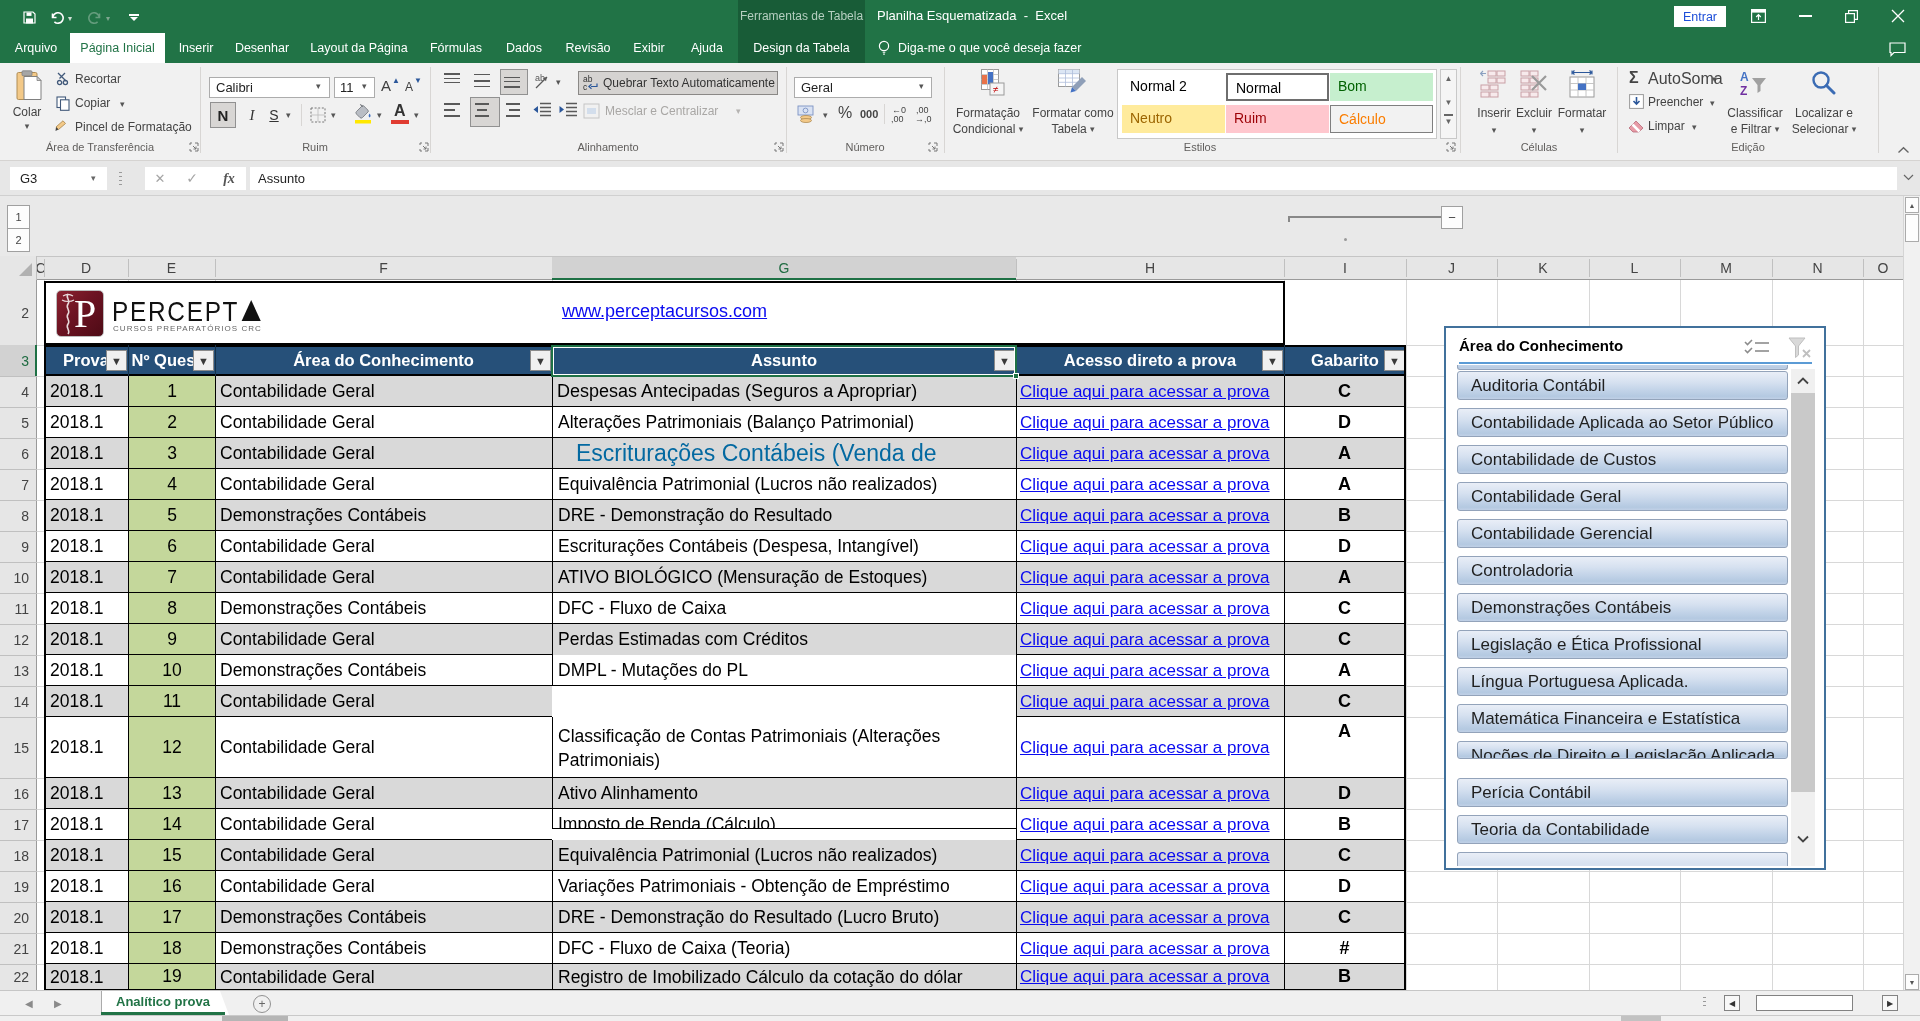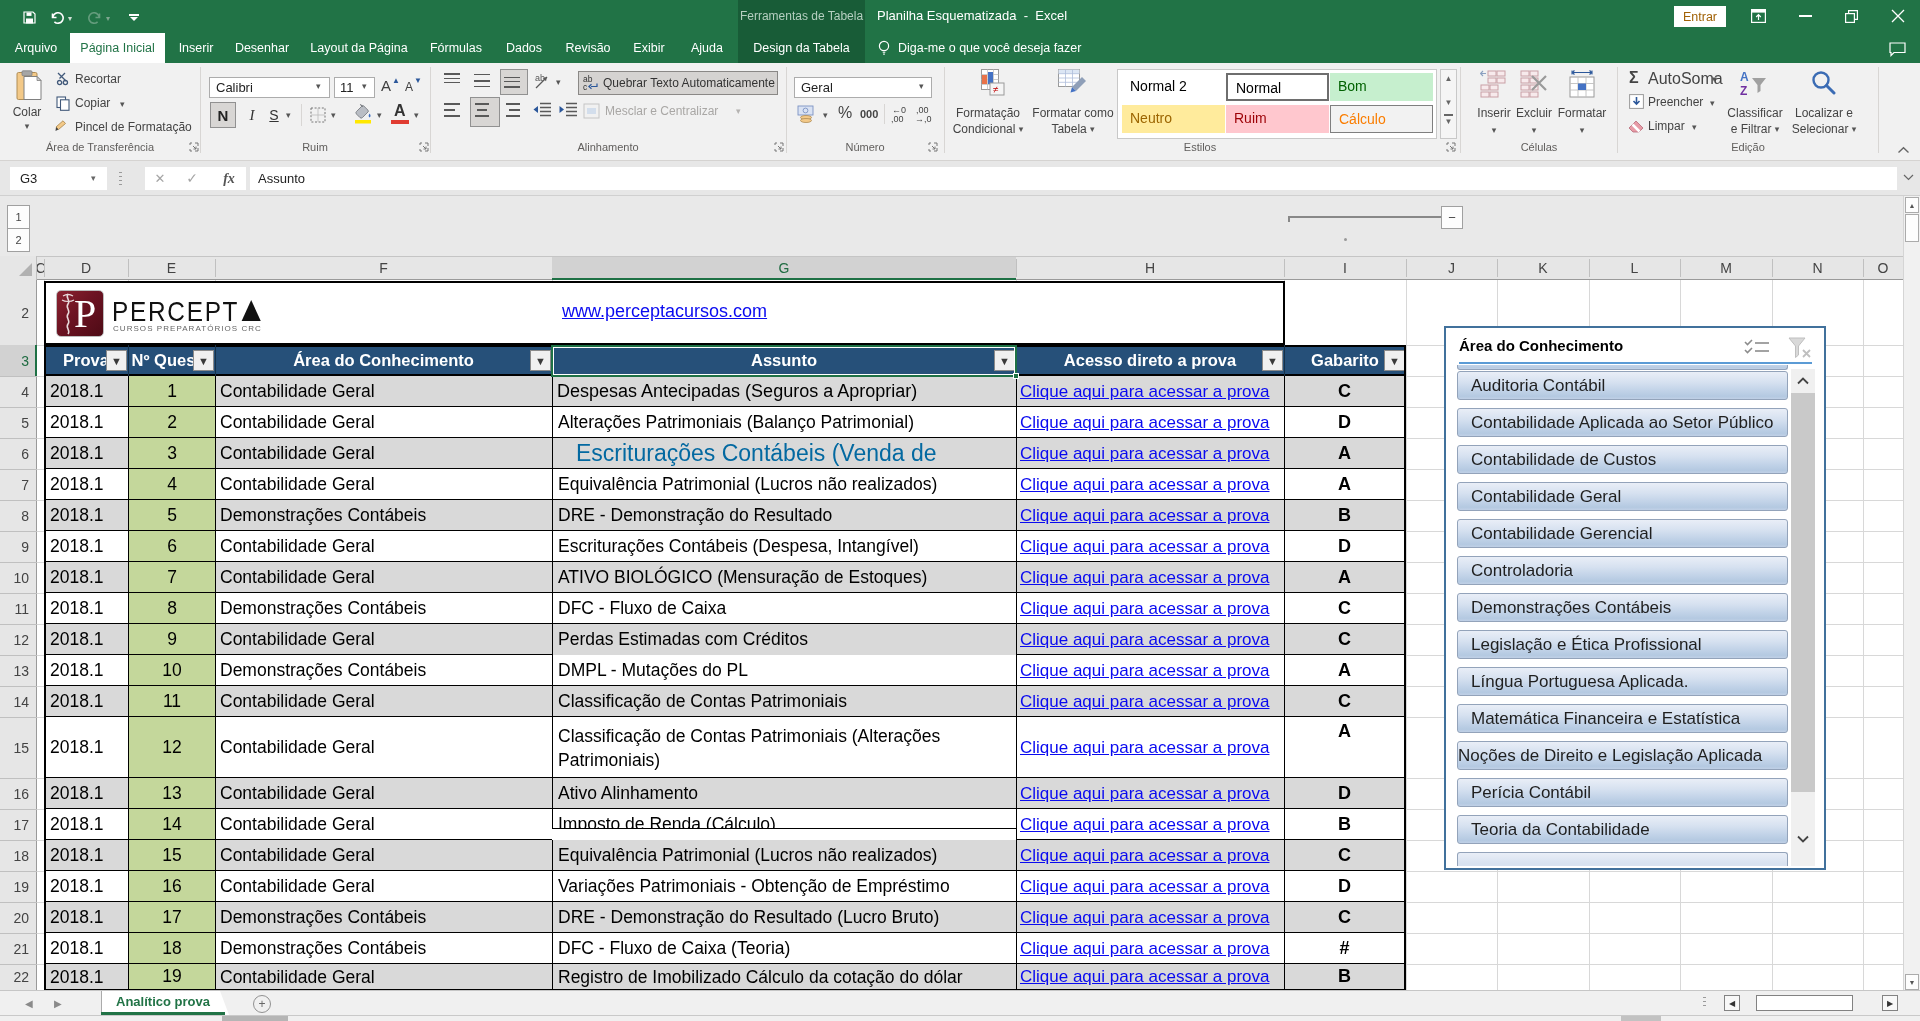--- a/index.html
+++ b/index.html
@@ -27,21 +27,21 @@
 <path d="M12.5 1.5 v4 h-4" fill="none" stroke="#9dbfab" stroke-width="1.6"></path>
 <path d="M12.2 5.2 a5.2 5.2 0 1 0 -1.6 4.6" fill="none" stroke="#9dbfab" stroke-width="1.6"></path>
 </svg>
 <div class="abs" style="left:106px;top:14px;width:8px;height:8px;color:#7ea68f;font-size:8px">▾</div>
 <div class="abs" style="left:128px;top:12px;width:12px;height:12px">
 <div style="width:10px;height:2px;background:#fff;margin:2px auto 1px"></div>
 <div style="margin:0 auto;width:0;height:0;border-left:4px solid transparent;border-right:4px solid transparent;border-top:4px solid #fff"></div>
 </div>
 <div class="abs ct" style="left:738px;top:0;width:127px;height:31px;color:#b5cfc0;font-size:12px">Ferramentas de Tabela</div>
 <div class="abs" style="left:877px;top:0;height:32px;line-height:32px;color:#fff;font-size:13px">Planilha Esquematizada&nbsp;&nbsp;-&nbsp;&nbsp;Excel</div>
-<div class="abs ct" style="left:1674px;top:6px;width:52px;height:21px;background:#fff;color:#a16207;font-size:12.5px">Entrar</div>
+<div class="abs ct" style="left:1674px;top:6px;width:52px;height:21px;background:#fff;color:#1d4ed8;font-size:12.5px">Entrar</div>
 <svg class="abs" style="left:1751px;top:9px" width="15" height="14" viewBox="0 0 15 14">
 <rect x="0.6" y="0.6" width="13.8" height="12.8" fill="none" stroke="#fff" stroke-width="1.2"></rect>
 <rect x="0.6" y="0.6" width="13.8" height="3" fill="#fff"></rect>
 <path d="M7.5 11 V6 M5.2 8 l2.3-2.3 L9.8 8" fill="none" stroke="#fff" stroke-width="1.2"></path>
 </svg>
 <div class="abs" style="left:1799px;top:15px;width:13px;height:1.6px;background:#fff"></div>
 <svg class="abs" style="left:1845px;top:10px" width="13" height="13" viewBox="0 0 13 13">
 <rect x="0.6" y="3.6" width="8.8" height="8.8" fill="none" stroke="#fff" stroke-width="1.2"></rect>
 <path d="M3.6 3.4 V0.6 h8.8 v8.8 h-2.8" fill="none" stroke="#fff" stroke-width="1.2"></path>
 </svg>
@@ -654,23 +654,20 @@
       <div style="margin-left:3px;line-height:31px;font-size:17px;color:#0a0af0;text-decoration:underline">Clique aqui para acessar a prova</div>
     </div>
 <div class="abs ct" style="left:1284px;top:655px;width:122px;height:31px;background:#fff;border-bottom:1px solid #000;border-left:1px solid #000;border-right:2px solid #000;font-size:18px;font-weight:bold;color:#000;">A</div>
 <div class="abs" style="left:44px;top:686px;width:84px;height:31px;background:#d9d9d9;border-bottom:1px solid #000;border-left:2px solid #000;overflow:hidden">
       <div style="margin-left:4px;line-height:31px;font-size:17.5px;color:#000">2018.1</div>
     </div>
 <div class="abs ct" style="left:128px;top:686px;width:87px;height:31px;background:#c4d79b;border-bottom:1px solid #000;border-left:1px solid #000;font-size:17.5px;color:#000">11</div>
 <div class="abs" style="left:215px;top:686px;width:337px;height:31px;background:#d9d9d9;border-bottom:1px solid #000;border-left:1px solid #000;overflow:hidden">
       <div style="margin-left:4px;line-height:31px;font-size:17.5px;color:#000">Contabilidade Geral</div>
     </div>
-<div class="abs" style="left:552px;top:686px;width:464px;height:31px;background:#d9d9d9;border-bottom:1px solid #000;border-left:1px solid #000;overflow:hidden">
-      <div style="margin-left:5px;line-height:31px;font-size:17.5px;color:#000">Classificação de Contas Patrimoniais</div>
-    </div>
 <div class="abs" style="left:1016px;top:686px;width:268px;height:31px;background:#d9d9d9;border-bottom:1px solid #000;border-left:1px solid #000;overflow:hidden">
       <div style="margin-left:3px;line-height:31px;font-size:17px;color:#0a0af0;text-decoration:underline">Clique aqui para acessar a prova</div>
     </div>
 <div class="abs ct" style="left:1284px;top:686px;width:122px;height:31px;background:#d9d9d9;border-bottom:1px solid #000;border-left:1px solid #000;border-right:2px solid #000;font-size:18px;font-weight:bold;color:#000;">C</div>
 <div class="abs" style="left:44px;top:717px;width:84px;height:61px;background:#fff;border-bottom:1px solid #000;border-left:2px solid #000;overflow:hidden">
       <div style="margin-left:4px;line-height:61px;font-size:17.5px;color:#000">2018.1</div>
     </div>
 <div class="abs ct" style="left:128px;top:717px;width:87px;height:61px;background:#c4d79b;border-bottom:1px solid #000;border-left:1px solid #000;font-size:17.5px;color:#000">12</div>
 <div class="abs" style="left:215px;top:717px;width:337px;height:61px;background:#fff;border-bottom:1px solid #000;border-left:1px solid #000;overflow:hidden">
       <div style="margin-left:4px;line-height:61px;font-size:17.5px;color:#000">Contabilidade Geral</div>
@@ -811,21 +808,21 @@
 <div class="abs" style="left:1457px;top:371px;width:331px;height:29px;background:linear-gradient(180deg,#e9eef7 0%,#d6e1f0 38%,#c2d3e8 68%,#b4c9e1 90%,#c0d0e6 100%);border:1px solid #93a3ba;border-radius:3px;line-height:27px;padding-left:13px;font-size:17px;color:#1f1f1f;white-space:nowrap;overflow:hidden">Auditoria Contábil</div>
 <div class="abs" style="left:1457px;top:408px;width:331px;height:29px;background:linear-gradient(180deg,#e9eef7 0%,#d6e1f0 38%,#c2d3e8 68%,#b4c9e1 90%,#c0d0e6 100%);border:1px solid #93a3ba;border-radius:3px;line-height:27px;padding-left:13px;font-size:17px;color:#1f1f1f;white-space:nowrap;overflow:hidden">Contabilidade Aplicada ao Setor Público</div>
 <div class="abs" style="left:1457px;top:445px;width:331px;height:29px;background:linear-gradient(180deg,#e9eef7 0%,#d6e1f0 38%,#c2d3e8 68%,#b4c9e1 90%,#c0d0e6 100%);border:1px solid #93a3ba;border-radius:3px;line-height:27px;padding-left:13px;font-size:17px;color:#1f1f1f;white-space:nowrap;overflow:hidden">Contabilidade de Custos</div>
 <div class="abs" style="left:1457px;top:482px;width:331px;height:29px;background:linear-gradient(180deg,#e9eef7 0%,#d6e1f0 38%,#c2d3e8 68%,#b4c9e1 90%,#c0d0e6 100%);border:1px solid #93a3ba;border-radius:3px;line-height:27px;padding-left:13px;font-size:17px;color:#1f1f1f;white-space:nowrap;overflow:hidden">Contabilidade Geral</div>
 <div class="abs" style="left:1457px;top:519px;width:331px;height:29px;background:linear-gradient(180deg,#e9eef7 0%,#d6e1f0 38%,#c2d3e8 68%,#b4c9e1 90%,#c0d0e6 100%);border:1px solid #93a3ba;border-radius:3px;line-height:27px;padding-left:13px;font-size:17px;color:#1f1f1f;white-space:nowrap;overflow:hidden">Contabilidade Gerencial</div>
 <div class="abs" style="left:1457px;top:556px;width:331px;height:29px;background:linear-gradient(180deg,#e9eef7 0%,#d6e1f0 38%,#c2d3e8 68%,#b4c9e1 90%,#c0d0e6 100%);border:1px solid #93a3ba;border-radius:3px;line-height:27px;padding-left:13px;font-size:17px;color:#1f1f1f;white-space:nowrap;overflow:hidden">Controladoria</div>
 <div class="abs" style="left:1457px;top:593px;width:331px;height:29px;background:linear-gradient(180deg,#e9eef7 0%,#d6e1f0 38%,#c2d3e8 68%,#b4c9e1 90%,#c0d0e6 100%);border:1px solid #93a3ba;border-radius:3px;line-height:27px;padding-left:13px;font-size:17px;color:#1f1f1f;white-space:nowrap;overflow:hidden">Demonstrações Contábeis</div>
 <div class="abs" style="left:1457px;top:630px;width:331px;height:29px;background:linear-gradient(180deg,#e9eef7 0%,#d6e1f0 38%,#c2d3e8 68%,#b4c9e1 90%,#c0d0e6 100%);border:1px solid #93a3ba;border-radius:3px;line-height:27px;padding-left:13px;font-size:17px;color:#1f1f1f;white-space:nowrap;overflow:hidden">Legislação e Ética Profissional</div>
 <div class="abs" style="left:1457px;top:667px;width:331px;height:29px;background:linear-gradient(180deg,#e9eef7 0%,#d6e1f0 38%,#c2d3e8 68%,#b4c9e1 90%,#c0d0e6 100%);border:1px solid #93a3ba;border-radius:3px;line-height:27px;padding-left:13px;font-size:17px;color:#1f1f1f;white-space:nowrap;overflow:hidden">Língua Portuguesa Aplicada.</div>
 <div class="abs" style="left:1457px;top:704px;width:331px;height:29px;background:linear-gradient(180deg,#e9eef7 0%,#d6e1f0 38%,#c2d3e8 68%,#b4c9e1 90%,#c0d0e6 100%);border:1px solid #93a3ba;border-radius:3px;line-height:27px;padding-left:13px;font-size:17px;color:#1f1f1f;white-space:nowrap;overflow:hidden">Matemática Financeira e Estatística</div>
-<div class="abs" style="left:1457px;top:741px;width:331px;height:29px;background:linear-gradient(180deg,#e9eef7 0%,#d6e1f0 38%,#c2d3e8 68%,#b4c9e1 90%,#c0d0e6 100%);border:1px solid #93a3ba;border-radius:3px;line-height:27px;font-size:17px;color:#1f1f1f;white-space:nowrap;overflow:hidden">Noções de Direito e Legislação Aplicada</div>
+<div class="abs" style="left:1457px;top:741px;width:331px;height:18px;background:linear-gradient(180deg,#e9eef7 0%,#d6e1f0 38%,#c2d3e8 68%,#b4c9e1 90%,#c0d0e6 100%);border:1px solid #93a3ba;border-radius:3px;line-height:27px;padding-left:13px;font-size:17px;color:#1f1f1f;white-space:nowrap;overflow:hidden">Noções de Direito e Legislação Aplicada</div>
 <div class="abs" style="left:1457px;top:778px;width:331px;height:29px;background:linear-gradient(180deg,#e9eef7 0%,#d6e1f0 38%,#c2d3e8 68%,#b4c9e1 90%,#c0d0e6 100%);border:1px solid #93a3ba;border-radius:3px;line-height:27px;padding-left:13px;font-size:17px;color:#1f1f1f;white-space:nowrap;overflow:hidden">Perícia Contábil</div>
 <div class="abs" style="left:1457px;top:815px;width:331px;height:29px;background:linear-gradient(180deg,#e9eef7 0%,#d6e1f0 38%,#c2d3e8 68%,#b4c9e1 90%,#c0d0e6 100%);border:1px solid #93a3ba;border-radius:3px;line-height:27px;padding-left:13px;font-size:17px;color:#1f1f1f;white-space:nowrap;overflow:hidden">Teoria da Contabilidade</div>
 <div class="abs" style="left:1457px;top:852px;width:331px;height:14px;background:linear-gradient(180deg,#e9eef7 0%,#d8e2f0 80%);border:1px solid #93a3ba;border-bottom:none;border-radius:3px 3px 0 0"></div>
 <div class="abs" style="left:1791px;top:369px;width:24px;height:497px;background:#f0f0f0"></div>
 <div class="abs" style="left:1791px;top:393px;width:24px;height:399px;background:#c9c9c9"></div>
 <svg class="abs" style="left:1797px;top:377px" width="12" height="8" viewBox="0 0 12 8">
 <path d="M1 6.5 L6 1.5 L11 6.5" fill="none" stroke="#444" stroke-width="1.8"></path>
     </svg>
 <svg class="abs" style="left:1797px;top:835px" width="12" height="8" viewBox="0 0 12 8">
 <path d="M1 1.5 L6 6.5 L11 1.5" fill="none" stroke="#444" stroke-width="1.8"></path>

